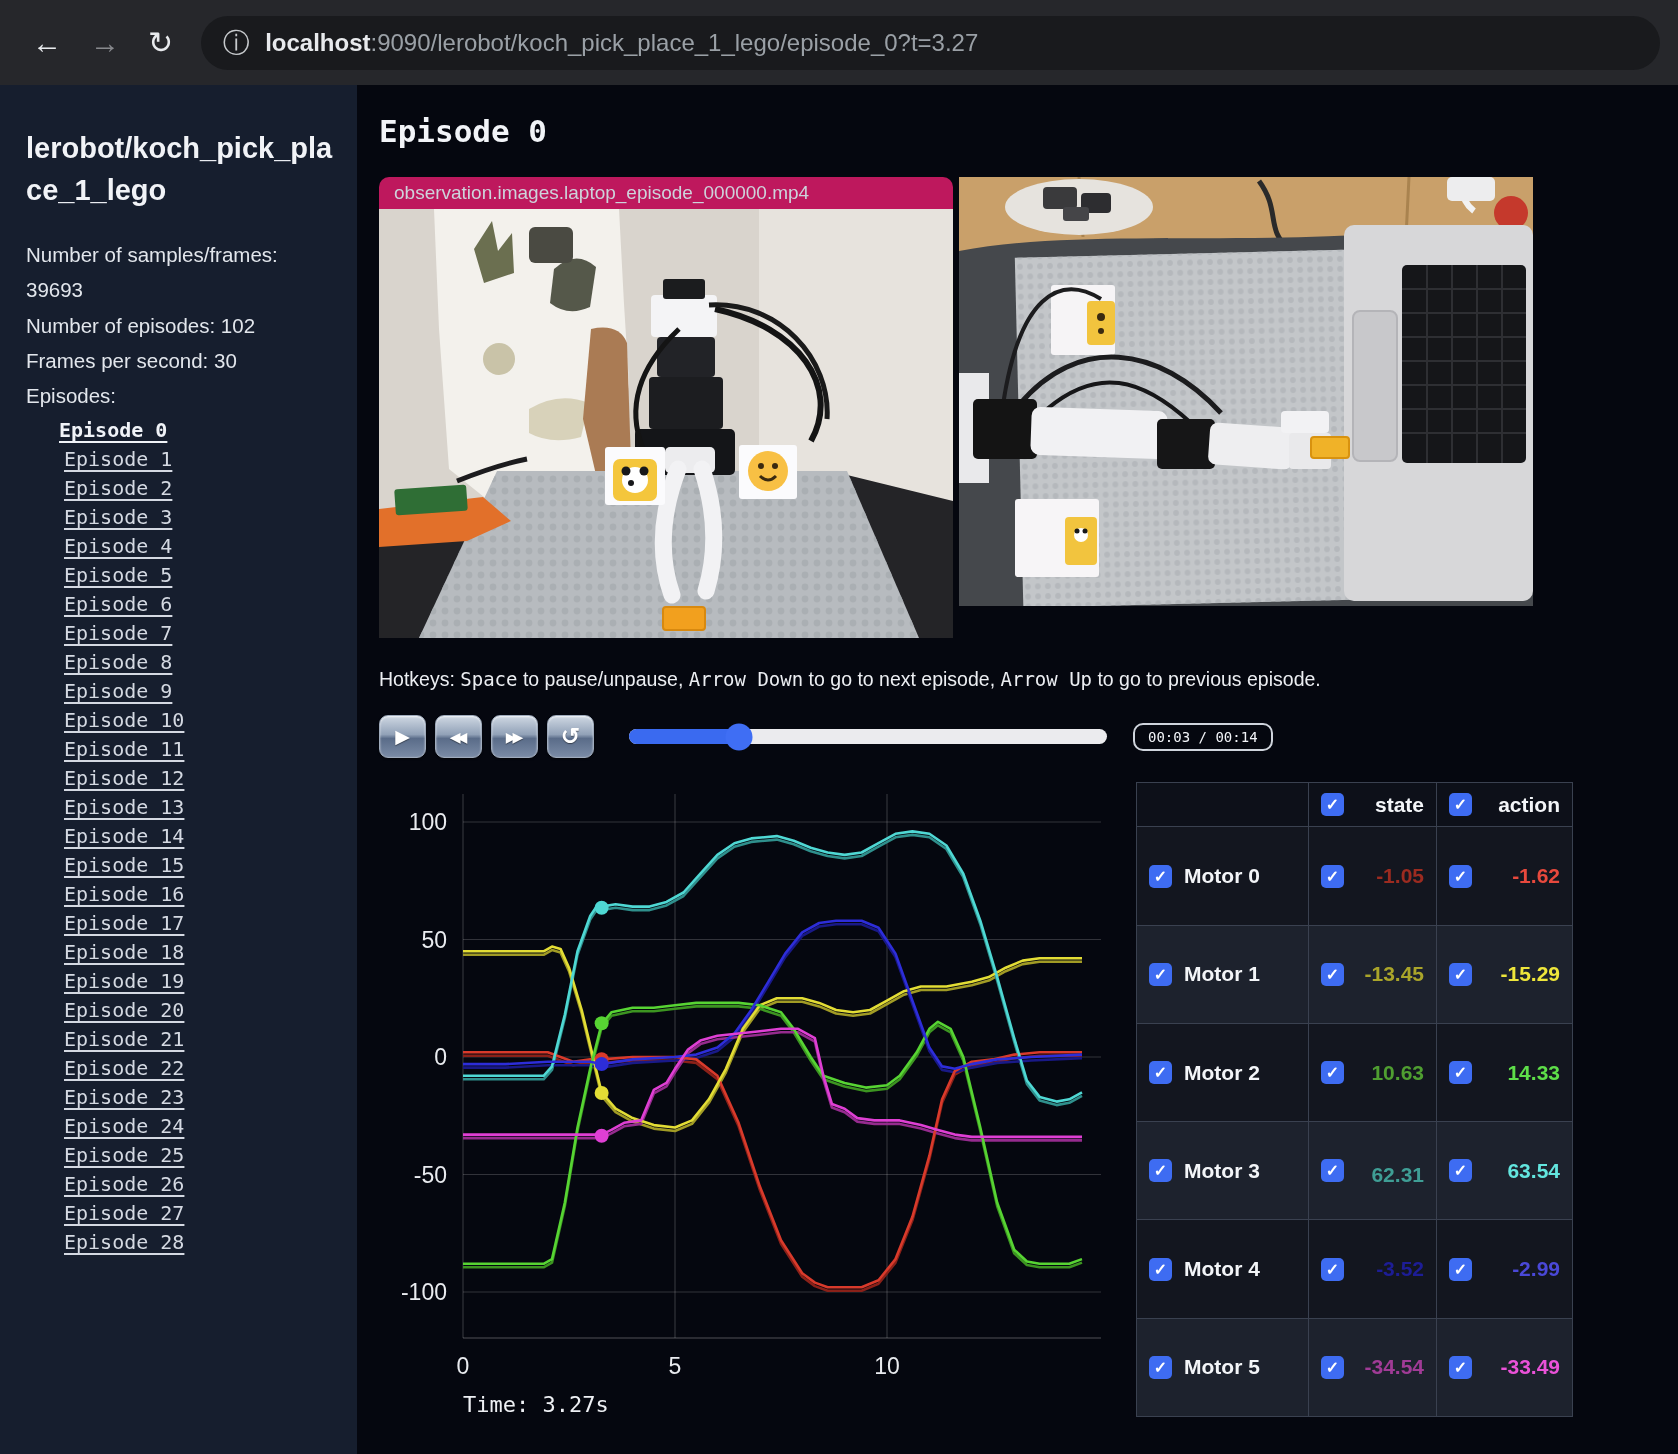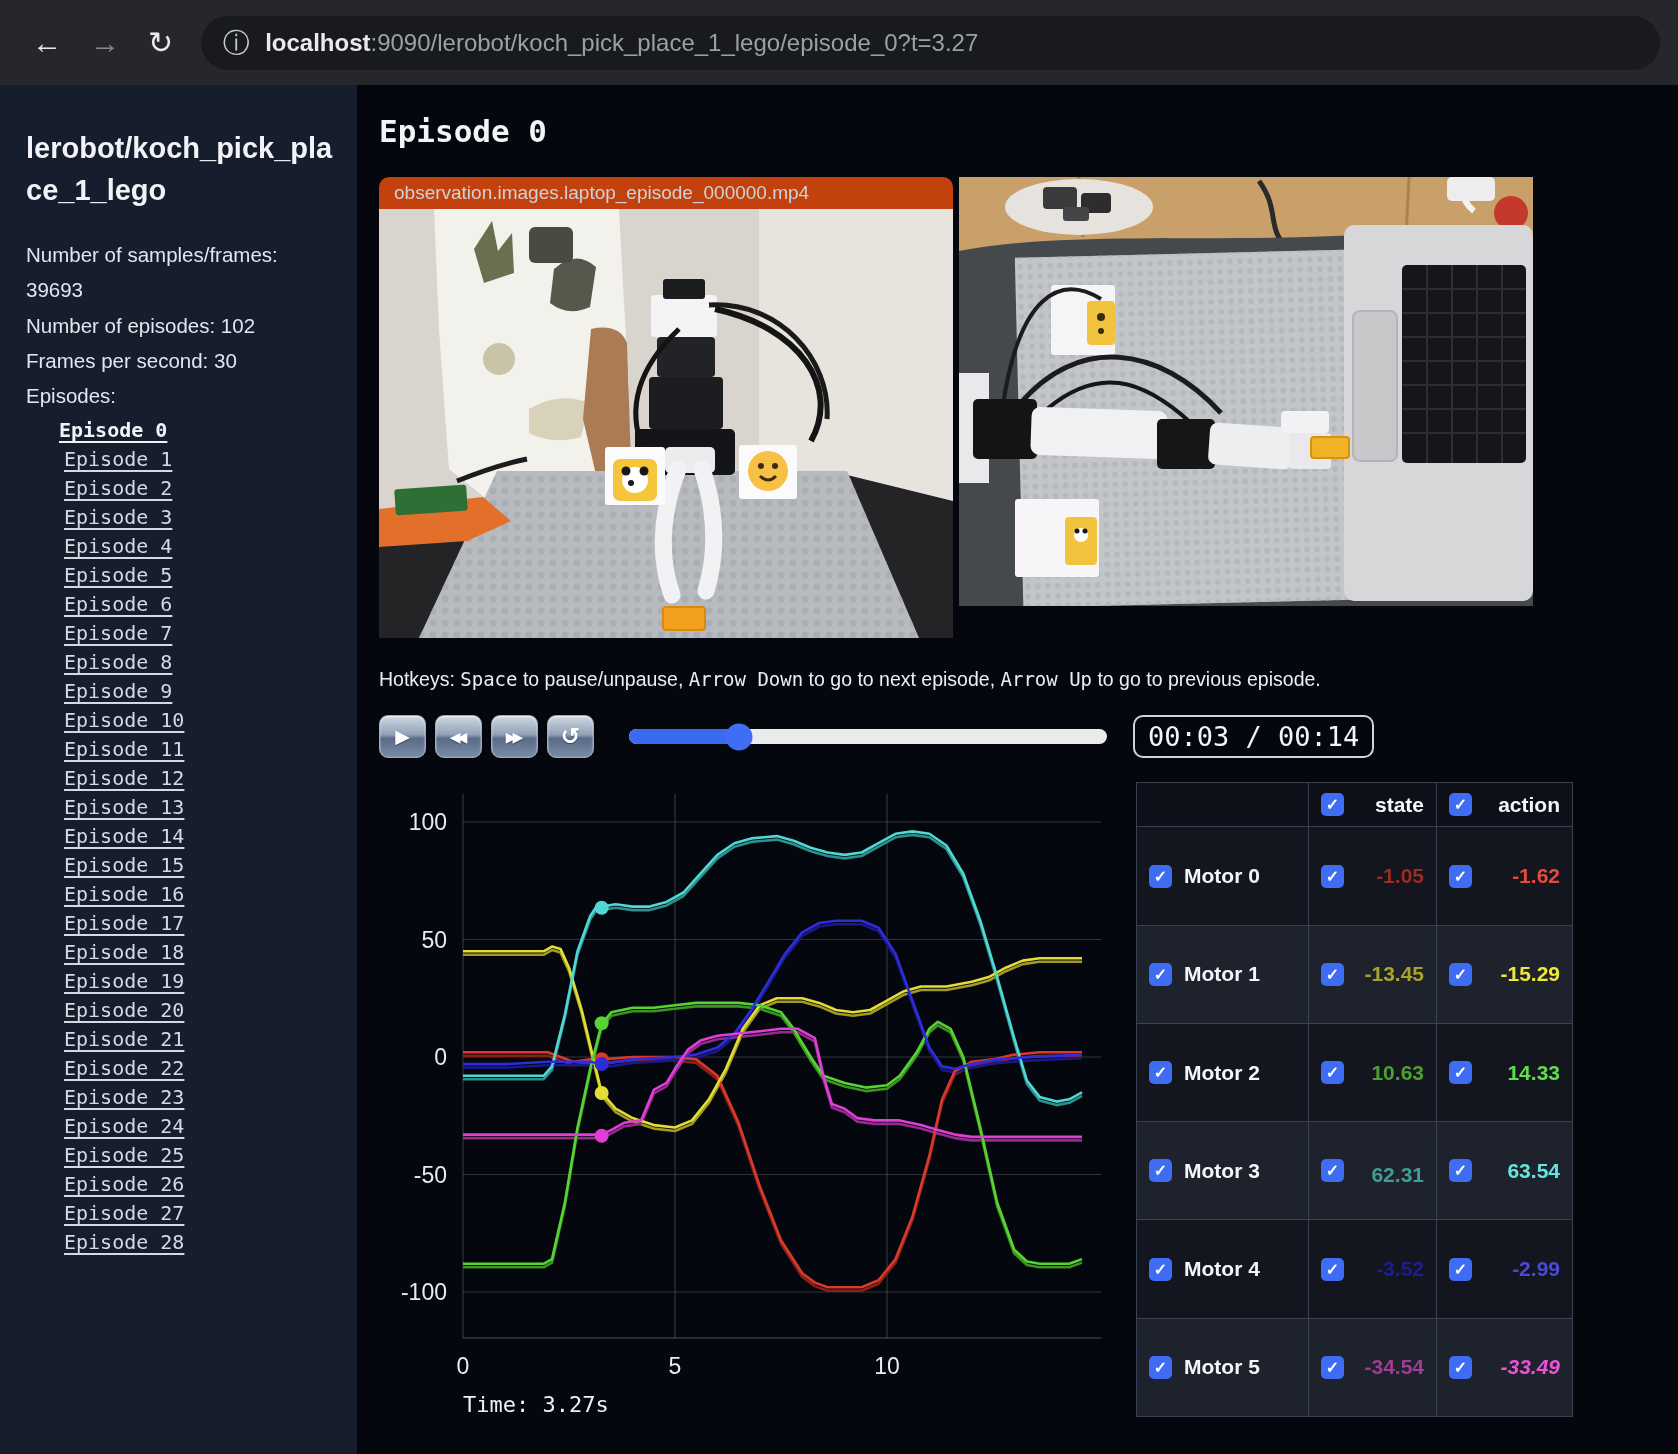--- a/index.html
+++ b/index.html
@@ -28,21 +28,21 @@
     text-decoration:underline;text-underline-offset:4px;margin-left:38px;display:inline-block;}
   .ep-list a.active{font-weight:700;color:#f0f3f8;margin-left:33px;}
   .scroll-thumb{position:absolute;left:389px;top:965px;width:11px;height:120px;background:#474f63;border-radius:6px;}
 
   .main{flex:1;background:#05070f;box-sizing:border-box;padding:14px 0 0 22px;position:relative;}
   .page-title{font-family:"DejaVu Sans Mono",monospace;color:#f2f4f8;font-size:31px;font-weight:700;margin:14px 0 0 0;}
 
   
   .videos{display:flex;gap:6px;margin-top:28px;}
   .video-card{width:574px;margin:0;}
-  .video-title{background:#c2410c;color:#ced3db;font-size:19px;padding:5px 0 5px 15px;
+  .video-title{background:#be185d;color:#ced3db;font-size:19px;padding:5px 0 5px 15px;
     border-radius:10px 10px 0 0;white-space:nowrap;overflow:hidden;}
   .video-card svg{display:block;}
 
   
   .hotkeys{color:#eceef2;font-size:19.5px;margin:30px 0 0 0;}
   .hotkeys .k{font-family:"DejaVu Sans Mono",monospace;font-size:19px;}
 
   
   .controls{display:flex;align-items:center;margin-top:24px;}
   .pbtn{width:45px;height:41px;margin-right:9px;border-radius:9px;border:1px solid #9fabbc;
@@ -51,21 +51,21 @@
     box-shadow:inset 0 1px 2px rgba(255,255,255,.75), 0 1px 2px rgba(0,0,0,.5);
     text-shadow:0 1px 1px rgba(0,0,0,.45);}
   .pbtn .g1{font-size:19px;}
   .pbtn .g2{font-size:14px;letter-spacing:-4px;padding-right:4px;}
   .pbtn .g3{font-size:23px;font-weight:700;}
   .slider{position:relative;width:478px;height:15px;background:#ebebee;border-radius:8px;margin-left:26px;}
   .slider .fill{position:absolute;left:0;top:0;height:15px;background:#3a6af0;border-radius:8px 0 0 8px;}
   .slider .thumb{position:absolute;top:50%;width:27px;height:27px;border-radius:50%;background:#3f6ef4;
     transform:translate(-50%,-50%);}
   .time-box{margin-left:26px;border:2.5px solid #cfd4dc;border-radius:10px;padding:4px 13px;
-    color:#f2f4f8;font-size:27px;text-align:center;}
+    color:#f2f4f8;font-size:14px;text-align:center;}
 
   
   .bottom{display:flex;margin-top:24px;}
   .chart-wrap{width:735px;}
   .time-label{font-family:"DejaVu Sans Mono",monospace;color:#eef0f4;font-size:22px;margin:6px 0 0 84px;}
 
   .motor-table{border-collapse:collapse;margin-left:22px;margin-top:0;}
   .motor-table td{border:1px solid #3a4150;box-sizing:border-box;padding:0 12px;}
   .motor-table .hdr td{height:38px;background:#0d1019;}
   .motor-table .row td{height:84px;}
@@ -461,21 +461,21 @@
               </td>
               <td class="c-state">
                 <div class="cellflex">
                   <span class="cb">✓</span>
                   <span class="mval" style="color: rgb(160, 59, 150);">-34.54</span>
                 </div>
               </td>
               <td class="c-action">
                 <div class="cellflex">
                   <span class="cb">✓</span>
-                  <span class="mval" style="color: rgb(234, 82, 216); font-style: italic;">-33.49</span>
+                  <span class="mval" style="color: rgb(234, 82, 216);">-33.49</span>
                 </div>
               </td>
             </tr>
           </tbody>
       </table>
     </div>
   </main>
 </div>
 
 </body></html>

